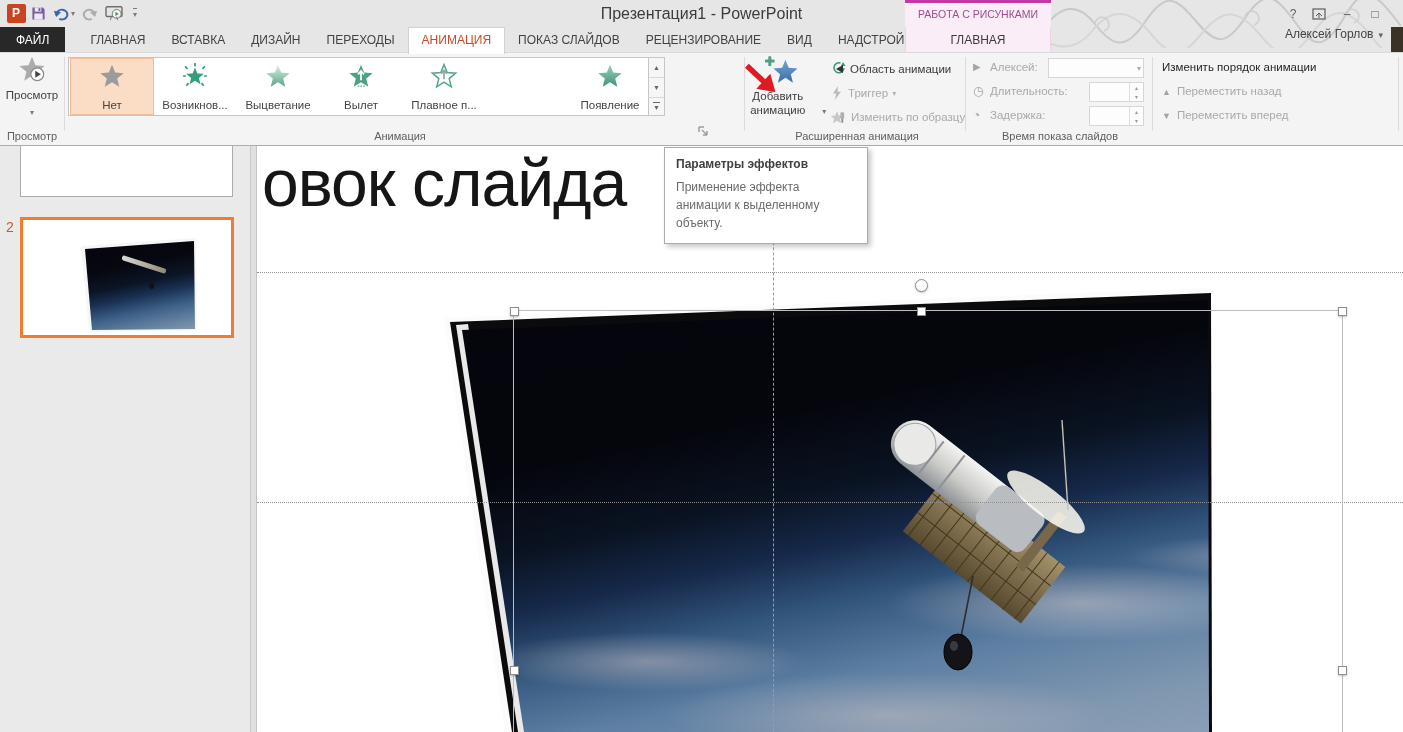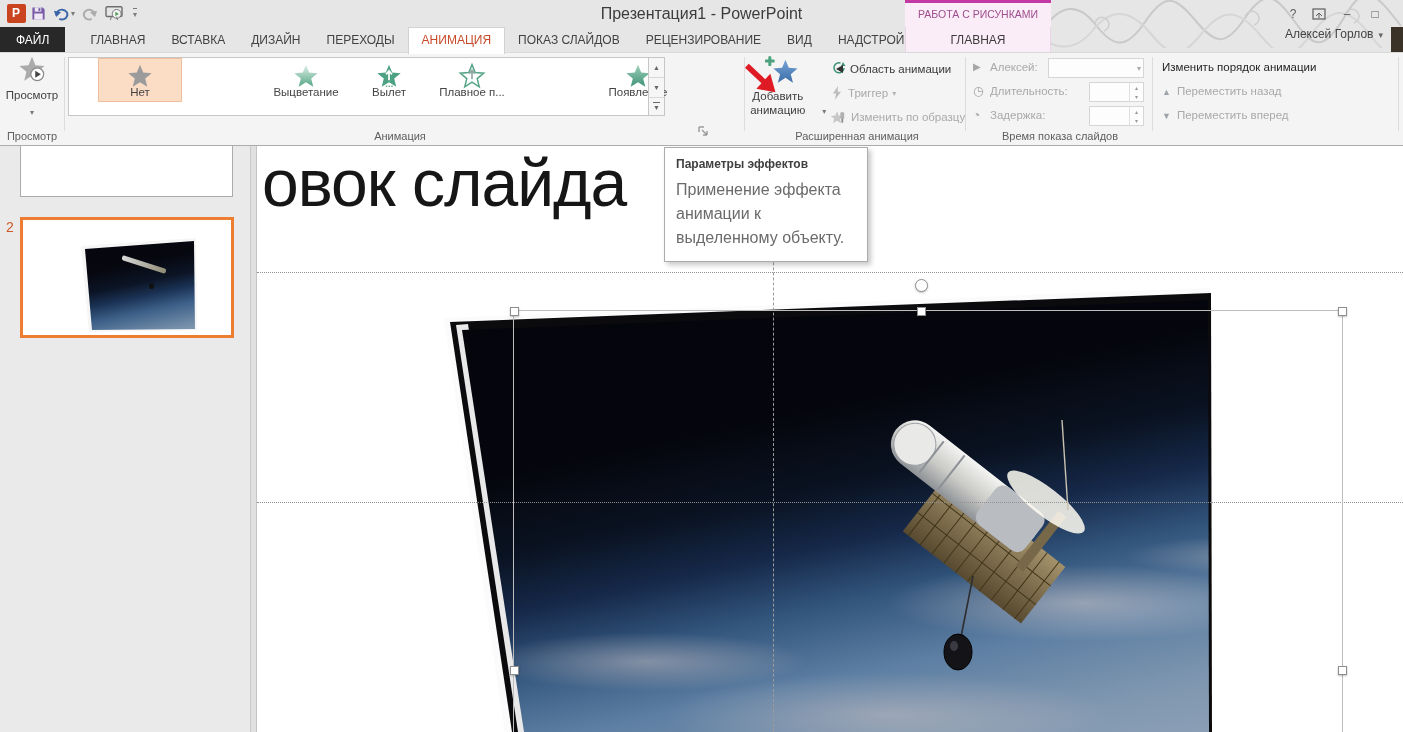--- a/index.html
+++ b/index.html
@@ -41,21 +41,21 @@
   .rlabel{font-size:11.5px;color:#3F3F3F;}
   .dis{color:#A9A9A9 !important;}
   .caret{font-size:8px;color:#7A7A7A;}
 
   
   #btn-preview{position:absolute;left:4px;top:2px;width:56px;height:72px;text-align:center;}
   #btn-preview .rlabel{display:block;margin-top:2px;}
 
   
   #galleryframe{position:absolute;left:68px;top:4px;width:597px;height:59px;background:#fff;border:1px solid #C6C6C6;box-sizing:border-box;}
-  .gitem{position:absolute;top:1px;height:42px;width:82px;text-align:center;margin-left:28px;}
+  .gitem{position:absolute;top:1px;height:55px;width:82px;text-align:center;}
   .gitem .glabel{position:absolute;bottom:3px;left:0;right:0;font-size:11.5px;color:#444;white-space:nowrap;overflow:hidden;}
   .gitem.selected{background:#FBDCC5;outline:1px solid #F1BE9C;}
   .gitem svg{margin-top:4px;}
   #galscroll{position:absolute;right:0;top:0;width:15px;height:57px;border-left:1px solid #C6C6C6;background:#F6F6F6;}
   .gsbtn{height:19px;border-bottom:1px solid #D9D9D9;font-size:7px;color:#666;text-align:center;line-height:19px;}
   .gsbtn.more{border-bottom:none;}
   .gsbtn.more span{border-top:1px solid #666;padding-top:1px;}
 
   
   #btn-effectopts{position:absolute;left:668px;top:2px;width:72px;height:84px;text-align:center;}
@@ -76,21 +76,21 @@
   .spincol{position:absolute;right:0;top:0;width:13px;height:18px;border-left:1px solid #E0E0E0;font-size:6px;color:#9A9A9A;
            display:flex;flex-direction:column;align-items:center;justify-content:space-around;}
   .reorder{position:absolute;left:1162px;font-size:11.5px;white-space:nowrap;}
   .reorder .arr{font-size:9px;color:#9FA4AB;margin-right:6px;}
   #redarrow{position:absolute;left:8px;top:5px;z-index:41;}
 
   
   #tooltip{position:absolute;left:664px;top:147px;width:204px;background:#fff;border:1px solid #ABABAB;
            box-shadow:3px 3px 5px rgba(0,0,0,.22);z-index:50;padding:9px 11px 11px 11px;box-sizing:border-box;}
   #tooltip .tt-title{font-size:12px;font-weight:bold;color:#404040;margin-bottom:7px;}
-  #tooltip .tt-body{font-size:16px;color:#6B6B6B;line-height:1.5;}
+  #tooltip .tt-body{font-size:12px;color:#6B6B6B;line-height:1.5;}
 
   
   #slidespanel{position:absolute;left:0;top:145px;width:250px;height:587px;background:#EAEAEA;}
   #thumb1{position:absolute;left:20px;top:0px;width:213px;height:52px;background:#fff;
           border:1px solid #ABABAB;border-top:none;box-sizing:border-box;}
   #thumb2{position:absolute;left:20px;top:72px;width:214px;height:121px;background:#fff;
           border:3px solid #ED7D31;box-sizing:border-box;}
   #thumb2num{position:absolute;left:6px;top:74px;font-size:14px;color:#CE5A28;}
   #paneldivider{position:absolute;left:250px;top:145px;width:7px;height:587px;background:#E0E0E0;
                 border-left:1px solid #C9C9C9;border-right:1px solid #C4C4C4;box-sizing:border-box;}
@@ -258,20 +258,31 @@
       <span class="caret">▾</span>
     </div>
     <div class="grplabel" style="left:32px">Просмотр</div>
 
     <div id="galleryframe">
       <div class="gitem selected" style="left:2px">
         <svg width="28" height="26" viewBox="0 0 24 24">
             <use href="#star" fill="#9B9B9B"></use>
           </svg>
         <span class="glabel">Нет</span>
+      </div>
+      <div class="gitem" style="left:85px">
+        <svg width="28" height="26" viewBox="0 0 24 24">
+          <g transform="translate(3 3) scale(0.75)">
+              <use href="#star" fill="#2FA07A"></use>
+            </g>
+          <g stroke="#2FA07A" stroke-width="1.6">
+              <path d="M12 0 V3 M3 3 L5 5.5 M21 3 L19 5.5 M1 12 H3.6 M20.4 12 H23 M4 21 L6 18.6 M20 21 L18 18.6"></path>
+            </g>
+        </svg>
+        <span class="glabel">Возникнов...</span>
       </div>
       <div class="gitem" style="left:168px">
         <svg width="28" height="26" viewBox="0 0 24 24">
             <use href="#star" fill="url(#gfade)"></use>
           </svg>
         <span class="glabel">Выцветание</span>
       </div>
       <div class="gitem" style="left:251px">
         <svg width="28" height="26" viewBox="0 0 24 24">
           <use href="#star" fill="#4EA284"></use>

